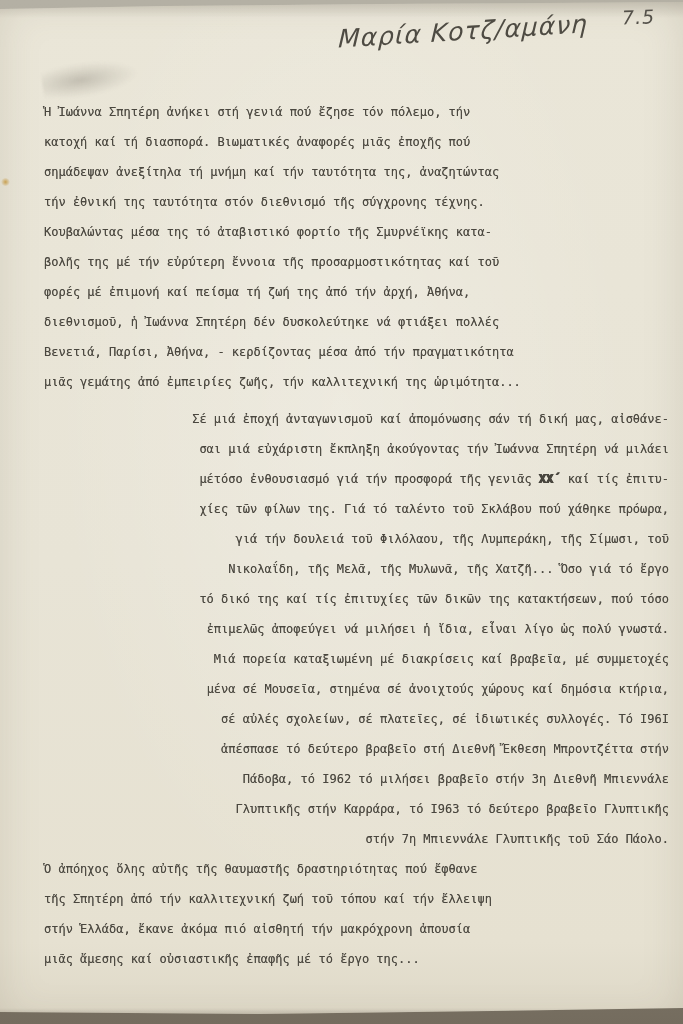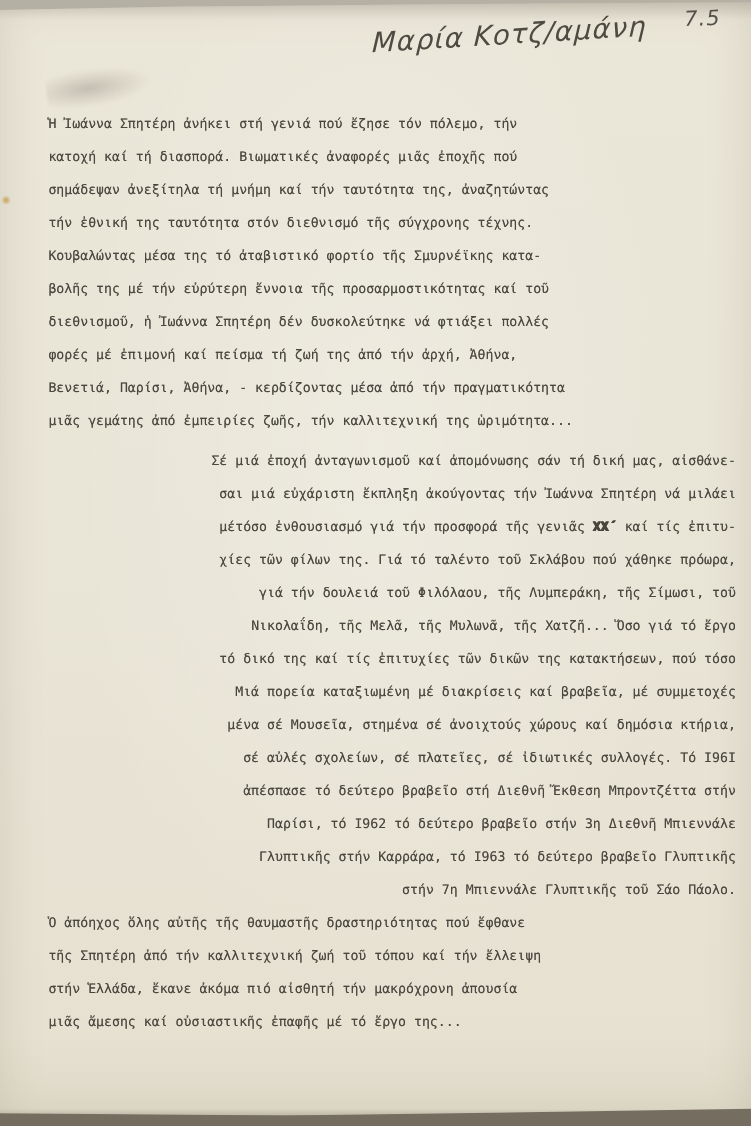--- a/index.html
+++ b/index.html
@@ -111,42 +111,43 @@
   <div class="page-number">7.5</div>
 
   <div class="typescript">
     <div class="para para-1">
         <div class="line">Ἡ Ἰωάννα Σπητέρη ἀνήκει στή γενιά πού ἔζησε τόν πόλεμο, τήν</div>
         <div class="line">κατοχή καί τή διασπορά. Βιωματικές ἀναφορές μιᾶς ἐποχῆς πού</div>
         <div class="line">σημάδεψαν ἀνεξίτηλα τή μνήμη καί τήν ταυτότητα της, ἀναζητώντας</div>
         <div class="line">τήν ἐθνική της ταυτότητα στόν διεθνισμό τῆς σύγχρονης τέχνης.</div>
         <div class="line">Κουβαλώντας μέσα της τό ἀταβιστικό φορτίο τῆς Σμυρνέϊκης κατα-</div>
         <div class="line">βολῆς της μέ τήν εὐρύτερη ἔννοια τῆς προσαρμοστικότητας καί τοῦ</div>
+        <div class="line">φορές μέ ἐπιμονή καί πείσμα τή ζωή της ἀπό τήν ἀρχή, Ἀθήνα,</div>
         <div class="line">διεθνισμοῦ, ἡ Ἰωάννα Σπητέρη δέν δυσκολεύτηκε νά φτιάξει πολλές</div>
-        <div class="line">φορές μέ ἐπιμονή καί πείσμα τή ζωή της ἀπό τήν ἀρχή, Ἀθήνα,</div>
         <div class="line">Βενετιά, Παρίσι, Ἀθήνα, - κερδίζοντας μέσα ἀπό τήν πραγματικότητα</div>
         <div class="line">μιᾶς γεμάτης ἀπό ἐμπειρίες ζωῆς, τήν καλλιτεχνική της ὡριμότητα...</div>
       </div>
 
     <div class="para para-2">
       <div>
           <div class="line">Σέ μιά ἐποχή ἀνταγωνισμοῦ καί ἀπομόνωσης σάν τή δική μας, αἰσθάνε-</div>
           <div class="line">σαι μιά εὐχάριστη ἔκπληξη ἀκούγοντας τήν Ἰωάννα Σπητέρη νά μιλάει</div>
         </div>
       <div class="line"><span>μέτόσο ἐνθουσιασμό γιά τήν προσφορά τῆς γενιᾶς </span><span class="overtype-mark">ΧΧ΄</span><span> καί τίς ἐπιτυ-</span></div>
       <div>
           <div class="line">χίες τῶν φίλων της. Γιά τό ταλέντο τοῦ Σκλάβου πού χάθηκε πρόωρα,</div>
           <div class="line">γιά τήν δουλειά τοῦ Φιλόλαου, τῆς Λυμπεράκη, τῆς Σίμωσι, τοῦ</div>
           <div class="line">Νικολαΐδη, τῆς Μελᾶ, τῆς Μυλωνᾶ, τῆς Χατζῆ... Ὅσο γιά τό ἔργο</div>
           <div class="line">τό δικό της καί τίς ἐπιτυχίες τῶν δικῶν της κατακτήσεων, πού τόσο</div>
+          <div class="line">ἐπιμελῶς ἀποφεύγει νά μιλήσει ἡ ἴδια, εἶναι λίγο ὡς πολύ γνωστά.</div>
           <div class="line">Μιά πορεία καταξιωμένη μέ διακρίσεις καί βραβεῖα, μέ συμμετοχές</div>
           <div class="line">μένα σέ Μουσεῖα, στημένα σέ ἀνοιχτούς χώρους καί δημόσια κτήρια,</div>
           <div class="line">σέ αὐλές σχολείων, σέ πλατεῖες, σέ ἰδιωτικές συλλογές. Τό Ι96Ι</div>
           <div class="line">ἀπέσπασε τό δεύτερο βραβεῖο στή Διεθνῆ Ἔκθεση Μπροντζέττα στήν</div>
-          <div class="line">Παρίσι, τό Ι962 τό δεύτερο βραβεῖο στήν 3η Διεθνῆ Μπιεννάλε</div>
+          <div class="line">Πάδοβα, τό Ι962 τό μιλήσει βραβεῖο στήν 3η Διεθνῆ Μπιεννάλε</div>
           <div class="line">Γλυπτικῆς στήν Καρράρα, τό Ι963 τό δεύτερο βραβεῖο Γλυπτικῆς</div>
           <div class="line">στήν 7η Μπιεννάλε Γλυπτικῆς τοῦ Σάο Πάολο.</div>
         </div>
     </div>
 
     <div class="para para-3">
         <div class="line">Ὁ ἀπόηχος ὅλης αὐτῆς τῆς θαυμαστῆς δραστηριότητας πού ἔφθανε</div>
         <div class="line">τῆς Σπητέρη ἀπό τήν καλλιτεχνική ζωή τοῦ τόπου καί τήν ἔλλειψη</div>
         <div class="line">στήν Ἑλλάδα, ἔκανε ἀκόμα πιό αἰσθητή τήν μακρόχρονη ἀπουσία</div>
         <div class="line">μιᾶς ἄμεσης καί οὐσιαστικῆς ἐπαφῆς μέ τό ἔργο της...</div>

